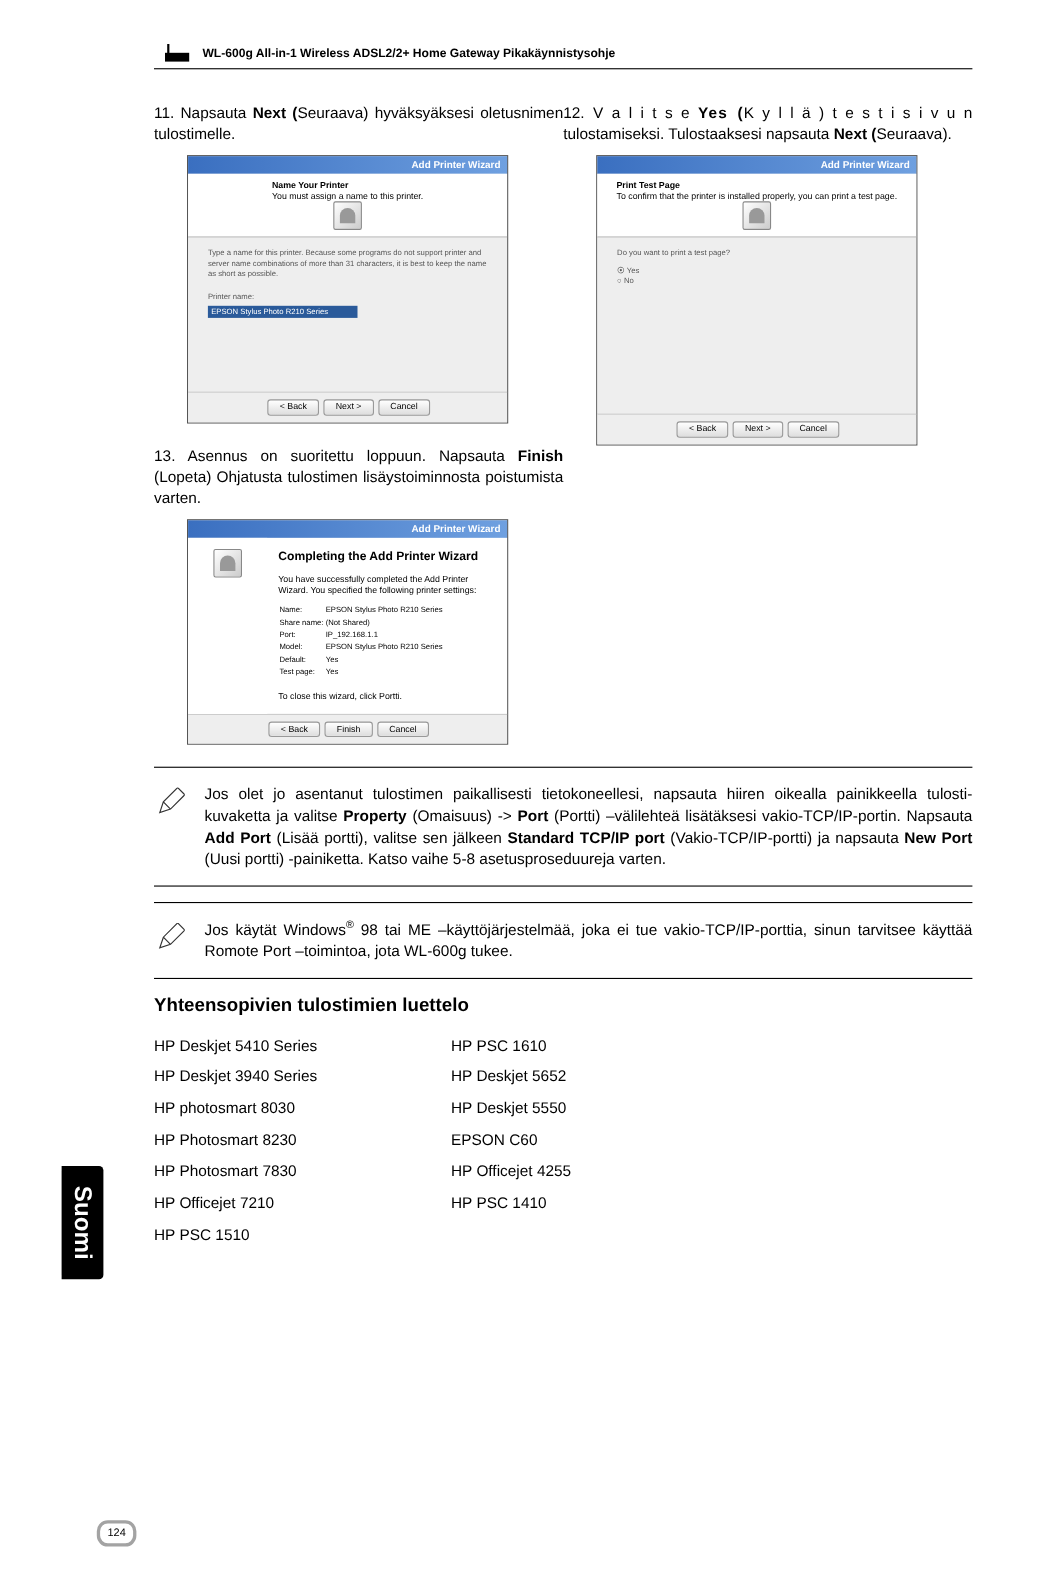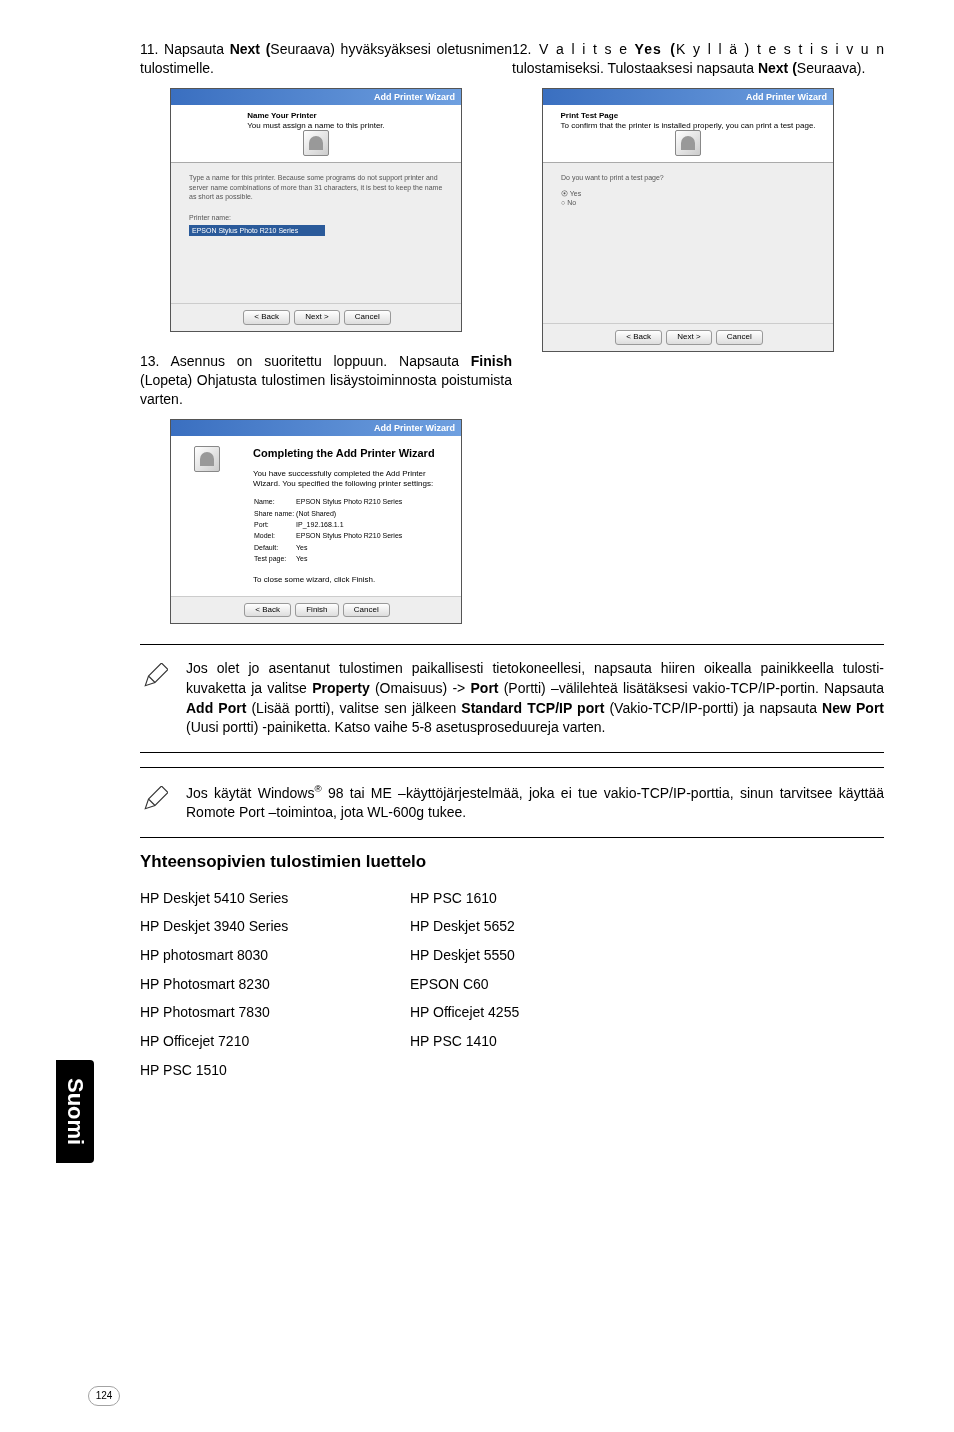--- a/index.html
+++ b/index.html
@@ -215,35 +215,39 @@
   }
   .printer-col {
     min-width: 200px;
   }
   .page-num-ring {
     position: absolute;
     bottom: 26px;
     left: 88px;
     width: 30px;
     height: 18px;
-    border: 1px solid #a3a3a3;
+    border: 3px solid #a3a3a3;
     border-radius: 10px;
     font-size: 10px;
     text-align: center;
     line-height: 17px;
   }
   .b { font-weight: bold; }
   sup { font-size: 0.7em; }
   .letter-sp { letter-spacing: 1px; }
 </style>
 </head>
 <body>
 
 <div class="page">
 
+  <div class="header-bar">
+    <div class="router-icon"></div>
+    <div class="header-text">WL-600g All-in-1 Wireless ADSL2/2+ Home Gateway Pikakäynnistysohje</div>
+  </div>
 
   <div class="two-col">
     <div class="col">
       <p>
         <span>11. Napsauta </span><span class="b">Next (</span><span>Seuraava) hyväksyäksesi oletusnimen tulostimelle.</span>
       </p>
 
       <div class="wizard">
         <div class="wizard-title">Add Printer Wizard</div>
         <div class="wizard-header">
@@ -302,21 +306,21 @@
                     <td>Default:</td>
                     <td>Yes</td>
                   </tr>
               <tr>
                     <td>Test page:</td>
                     <td>Yes</td>
                   </tr>
             </tbody>
               </table>
             <div style="height:10px"></div>
-            <div>To close some wizard, click Finish.</div>
+            <div>To close this wizard, click Portti.</div>
           </div>
         </div>
         <div class="wizard-buttons">
           <span class="wizard-btn">&lt; Back</span>
           <span class="wizard-btn">Finish</span>
           <span class="wizard-btn">Cancel</span>
         </div>
       </div>
     </div>
 

